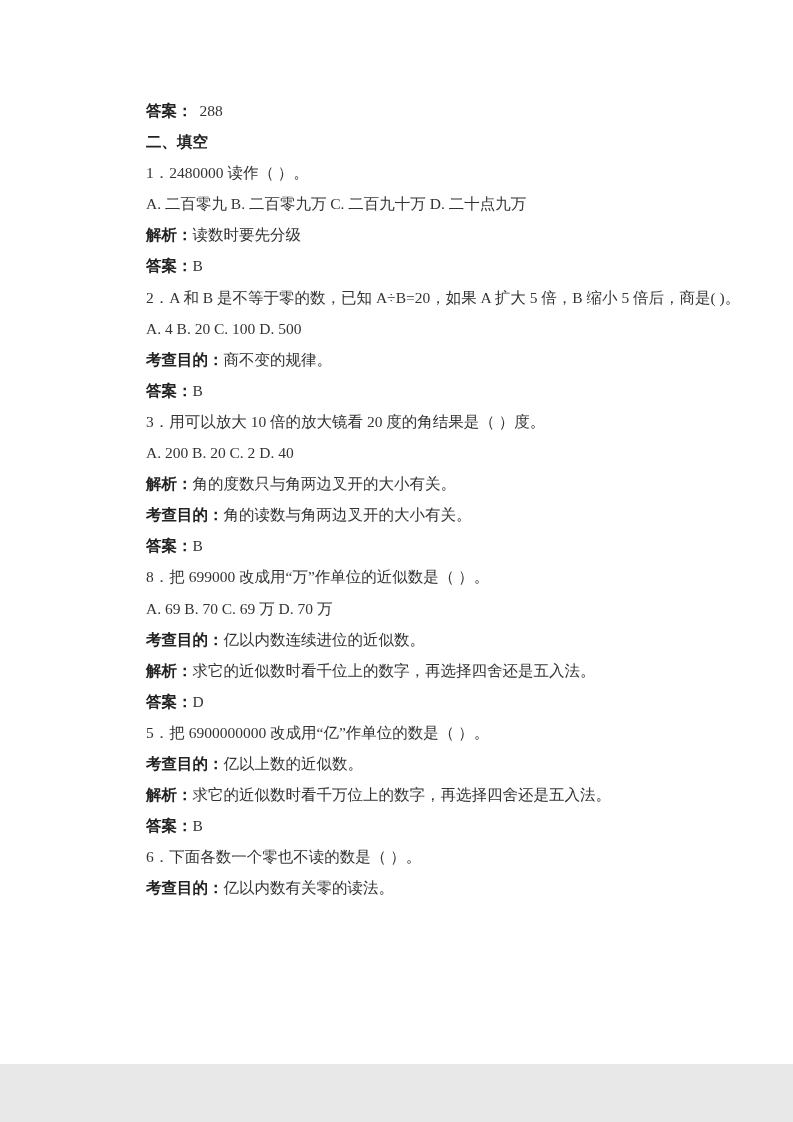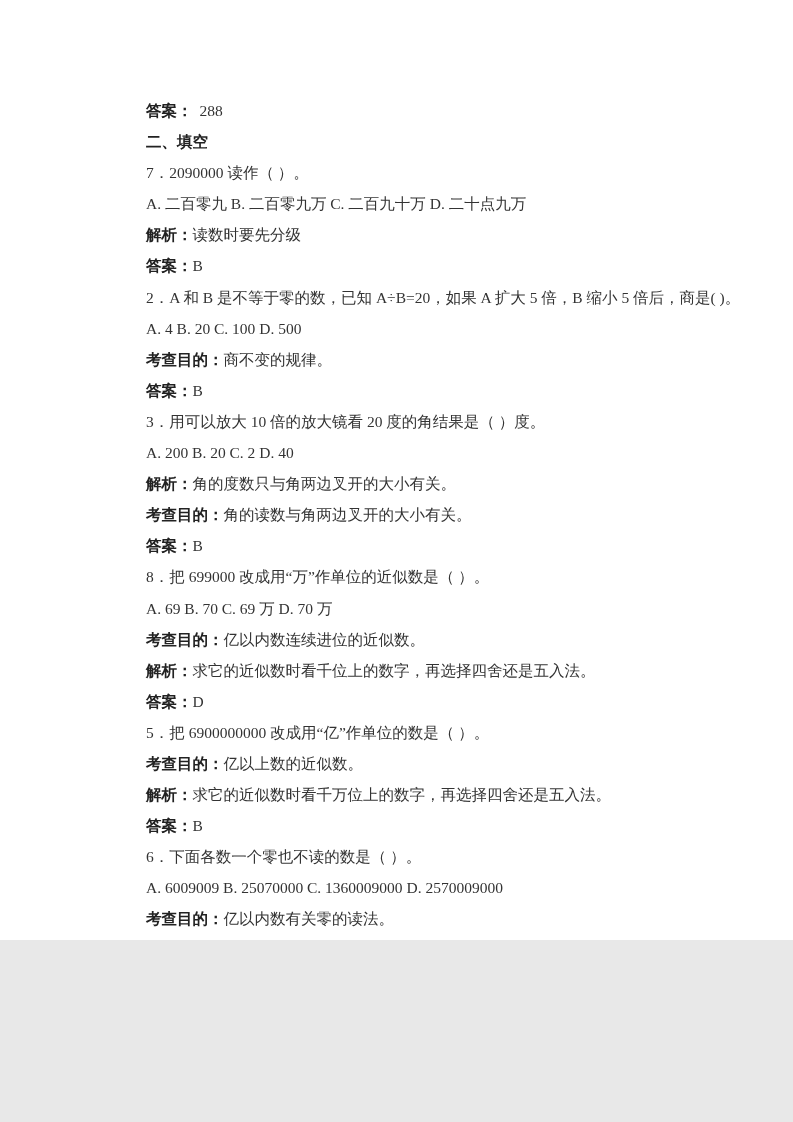--- a/index.html
+++ b/index.html
@@ -1,20 +1,20 @@
 <!DOCTYPE html>
 <html><head>
 <meta charset="utf-8">
 <style>
   * { margin: 0; padding: 0; box-sizing: border-box; }
   html, body { background: #e8e8e8; }
   .page {
     position: relative;
     width: 793px;
-    height: 940px;
+    height: 1064px;
     margin: 0 auto;
     background: #ffffff;
     overflow: hidden;
     font-family: "Liberation Serif", "DejaVu Serif", serif;
     color: #333333;
   }
   .content {
     position: absolute;
     left: 146px;
     top: 95px;
@@ -33,21 +33,21 @@
 </head>
 <body>
 
 <div class="page">
   <div class="content">
 
     <p class="line"><span class="b">答案：</span><span class="val">288</span></p>
 
     <p class="line b">二、填空</p>
 
-    <p class="line">7．2090000 读作（ ）。</p>
+    <p class="line">1．2480000 读作（ ）。</p>
     <p class="line">A. 二百零九 B. 二百零九万 C. 二百九十万 D. 二十点九万</p>
     <p class="line"><span class="b">解析：</span><span>读数时要先分级</span></p>
     <p class="line"><span class="b">答案：</span><span>B</span></p>
 
     <p class="line">2．A 和 B 是不等于零的数，已知 A÷B=20，如果 A 扩大 5 倍，B 缩小 5 倍后，商是( )。</p>
     <p class="line">A. 4 B. 20 C. 100 D. 500</p>
     <p class="line"><span class="b">考查目的：</span><span>商不变的规律。</span></p>
     <p class="line"><span class="b">答案：</span><span>B</span></p>
 
     <p class="line">3．用可以放大 10 倍的放大镜看 20 度的角结果是（ ）度。</p>
@@ -61,17 +61,16 @@
     <p class="line"><span class="b">考查目的：</span><span>亿以内数连续进位的近似数。</span></p>
     <p class="line"><span class="b">解析：</span><span>求它的近似数时看千位上的数字，再选择四舍还是五入法。</span></p>
     <p class="line"><span class="b">答案：</span><span>D</span></p>
 
     <p class="line">5．把 6900000000 改成用“亿”作单位的数是（ ）。</p>
     <p class="line"><span class="b">考查目的：</span><span>亿以上数的近似数。</span></p>
     <p class="line"><span class="b">解析：</span><span>求它的近似数时看千万位上的数字，再选择四舍还是五入法。</span></p>
     <p class="line"><span class="b">答案：</span><span>B</span></p>
 
     <p class="line">6．下面各数一个零也不读的数是（ ）。</p>
-    <p class="line">A. 6009009 B. 25070000 C. 1360009000 D. 2570009000</p>
     <p class="line"><span class="b">考查目的：</span><span>亿以内数有关零的读法。</span></p>
 
   </div>
 </div>
 
 </body></html>

